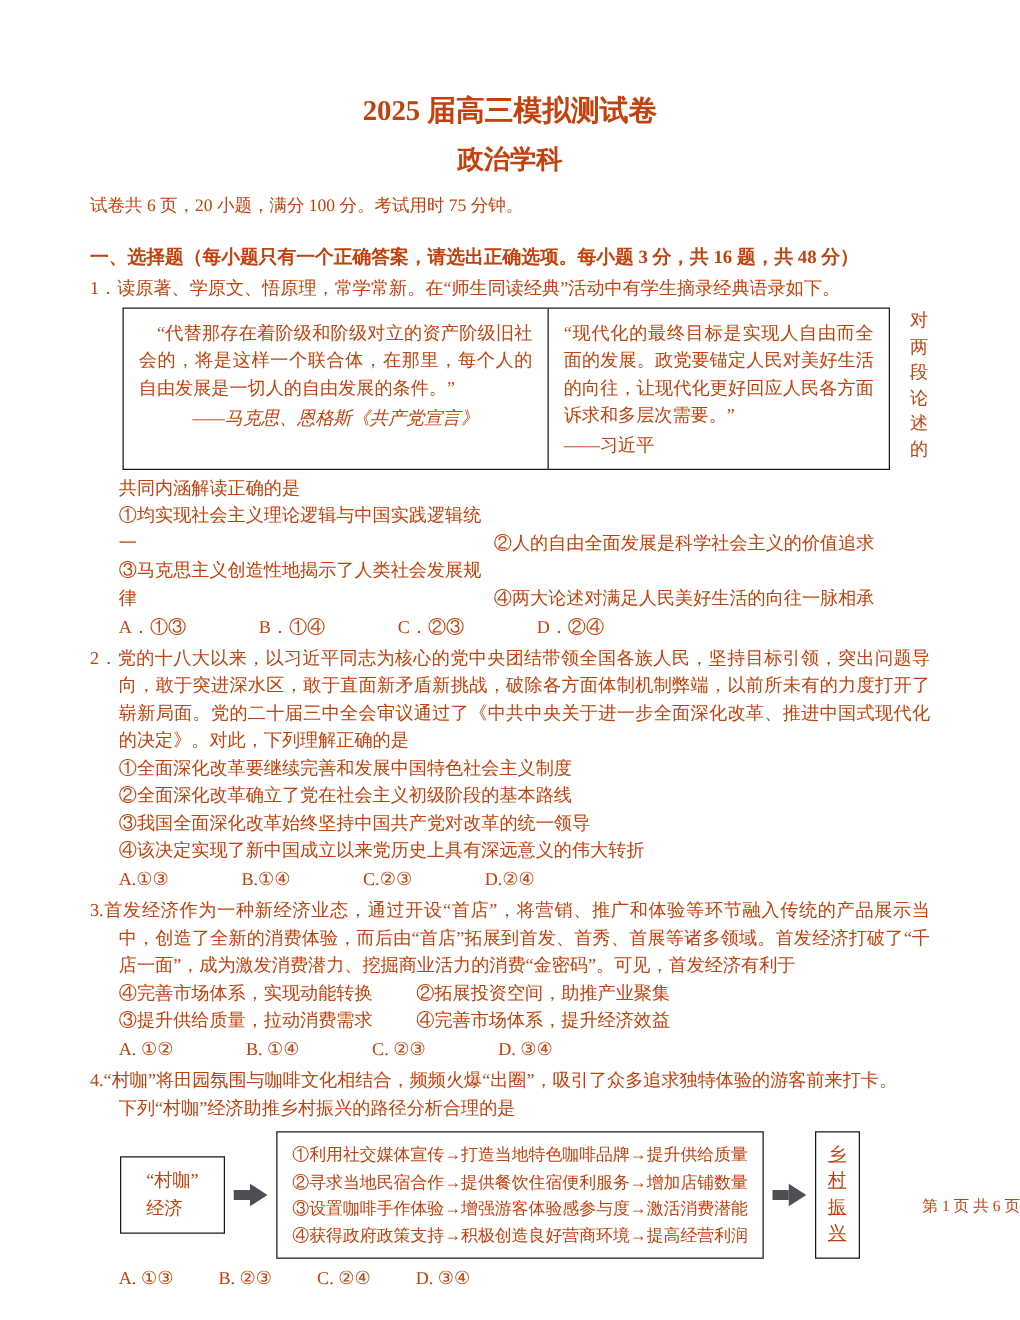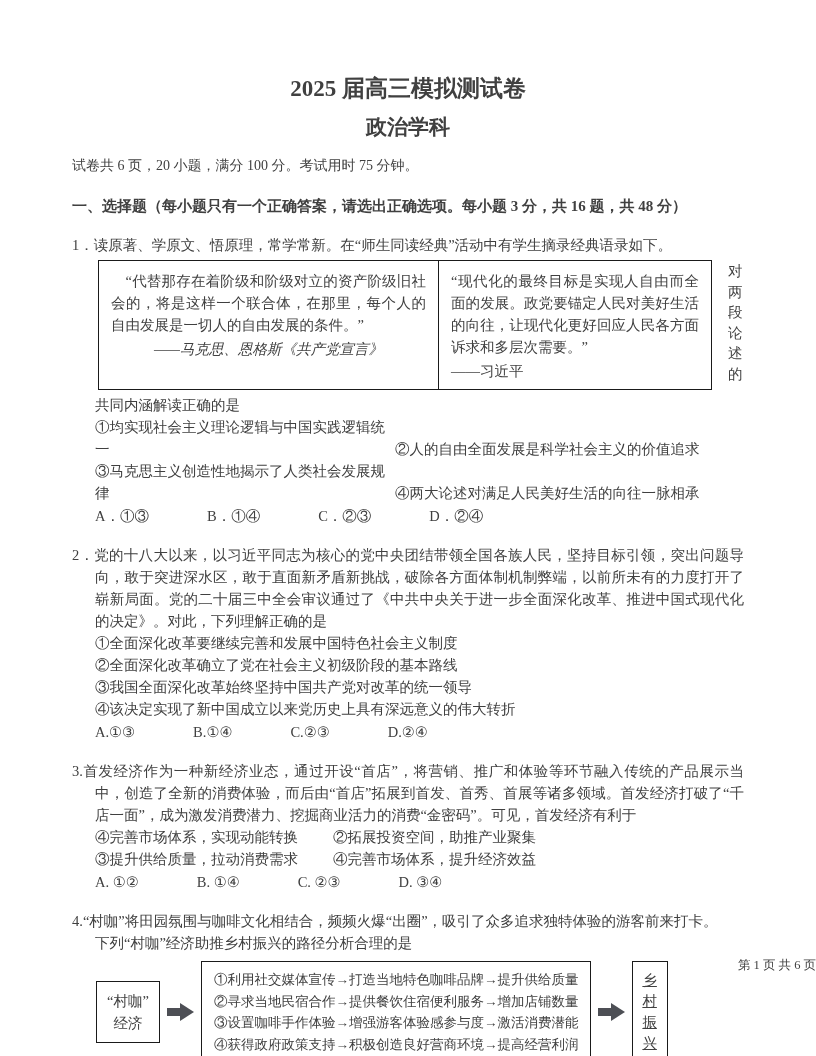--- a/index.html
+++ b/index.html
@@ -1,28 +1,28 @@
 <!DOCTYPE html>
 <html><head>
 <meta charset="utf-8">
 <style>
   * { margin:0; padding:0; box-sizing:border-box; }
   html, body { background:#ffffff; }
   .page {
     width:816px; height:1056px; margin:0 auto; background:#ffffff;
     font-family:"Liberation Serif","DejaVu Serif",serif;
-    font-size:14.5px; line-height:22px; color:#404040;
+    font-size:14.5px; line-height:22px; color:#c2410c;
     padding:74px 72px 0 72px; position:relative; overflow:hidden;
   }
   .title { text-align:center; font-size:23px; font-weight:bold; line-height:30px; }
   .subtitle { text-align:center; font-size:21px; font-weight:bold; line-height:26px; margin-top:10px; }
   .meta { margin-top:15px; font-size:14px; }
   .section-heading { margin-top:18px; font-weight:bold; font-size:15px; }
 
-  .question { margin-top:17px; }
+  .question { margin-top:3px; }
   .stem { text-align:justify; padding-left:23px; text-indent:-23px; margin-top:2px; }
   .stem-plain { margin-left:23px; margin-top:0; text-align:justify; }
 
   .q1-row { display:flex; margin:4px 0 4px 26px; align-items:stretch; }
   .quote-box { flex:1; border:1.5px solid #1a1a1a; display:flex; }
   .quote-col { padding:9px 12px 7px 12px; }
   .quote-left { flex:1.27; border-right:1.5px solid #1a1a1a; }
   .quote-right { flex:1; }
   .quote-text { text-align:justify; text-indent:1em; }
   .quote-right .quote-text { text-indent:0; }
@@ -34,21 +34,21 @@
   .opt-pair .colL { display:inline-block; }
   .colL-wide { width:300px; }
   .colL-narrow { width:238px; }
   .opt-list div { margin-left:23px; text-align:justify; }
 
   .answers { margin-left:23px; margin-top:1px; }
   .answers .ans { display:inline-block; margin-right:58px; }
   .answers-tight .ans { margin-right:36px; }
 
   .diagram { display:flex; align-items:center; margin:7px 0 5px 24px; }
-  .src-box { border:1.5px solid #1a1a1a; padding:8px 10px; text-align:center; line-height:22px; flex:0 0 auto; }
+  .src-box { border:1.5px solid #1a1a1a; padding:8px 20px; text-align:left; line-height:22px; flex:0 0 auto; }
   .path-box { border:1.5px solid #1a1a1a; padding:7px 12px; font-size:13.5px; line-height:21.5px; flex:0 0 auto; }
   .tgt-box { border:1.5px solid #1a1a1a; align-self:stretch; display:flex; align-items:center; padding:0 9px; flex:0 0 auto; }
   .tgt-box .vertical-text { margin:0; line-height:21px; padding:0;text-decoration:underline; }
 
   .block-arrow { width:27px; height:18px; position:relative; flex:0 0 auto; margin:0 7px; }
   .block-arrow::before { content:""; position:absolute; left:0; top:5px; width:13px; height:8px; background:#4d4f55; }
   .block-arrow::after { content:""; position:absolute; left:13px; top:0; width:0; height:0;
     border-left:14px solid #4d4f55; border-top:9px solid transparent; border-bottom:9px solid transparent; }
 
   .footer { position:absolute; left:0; right:0; bottom:80px; text-align:right; font-size:12.5px;margin-top:36px; }

